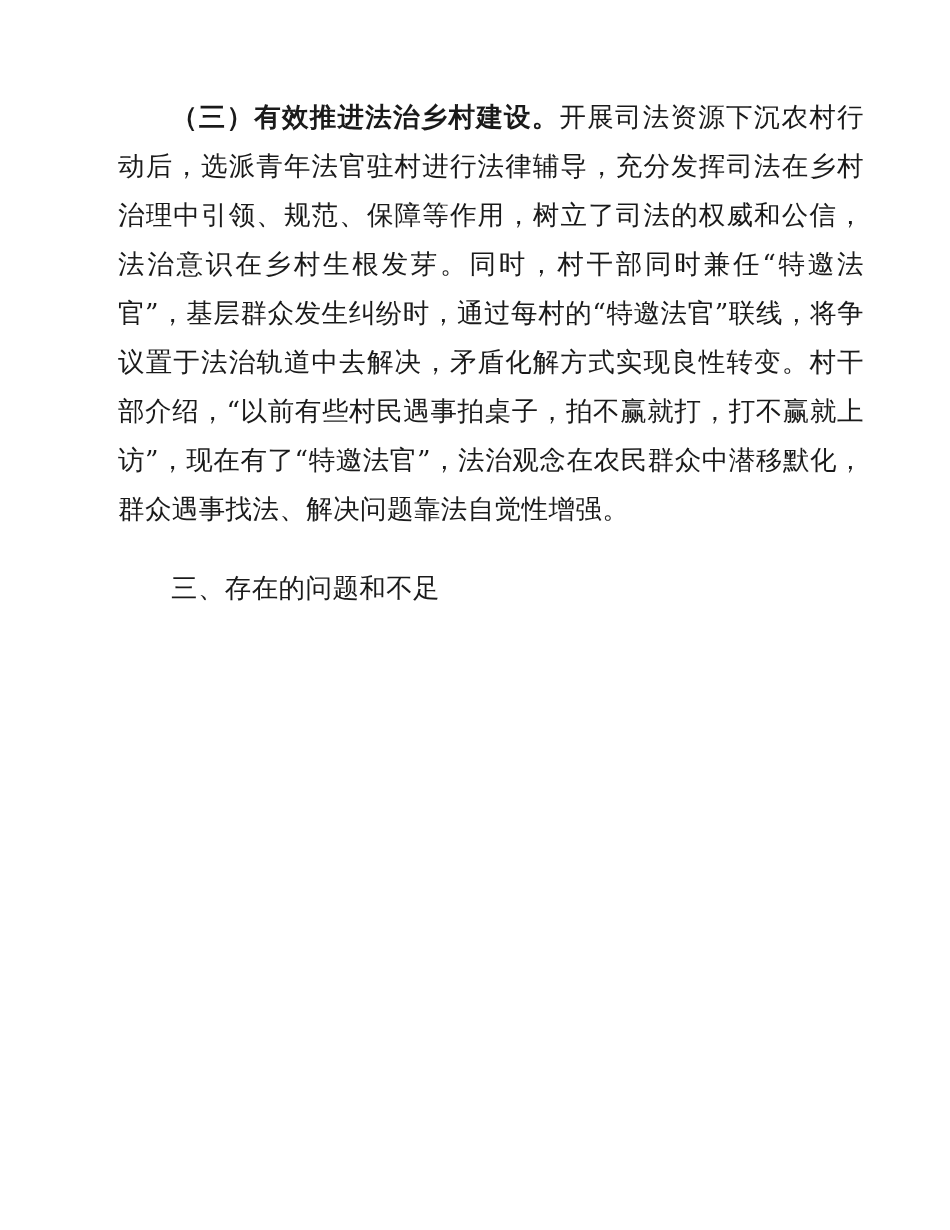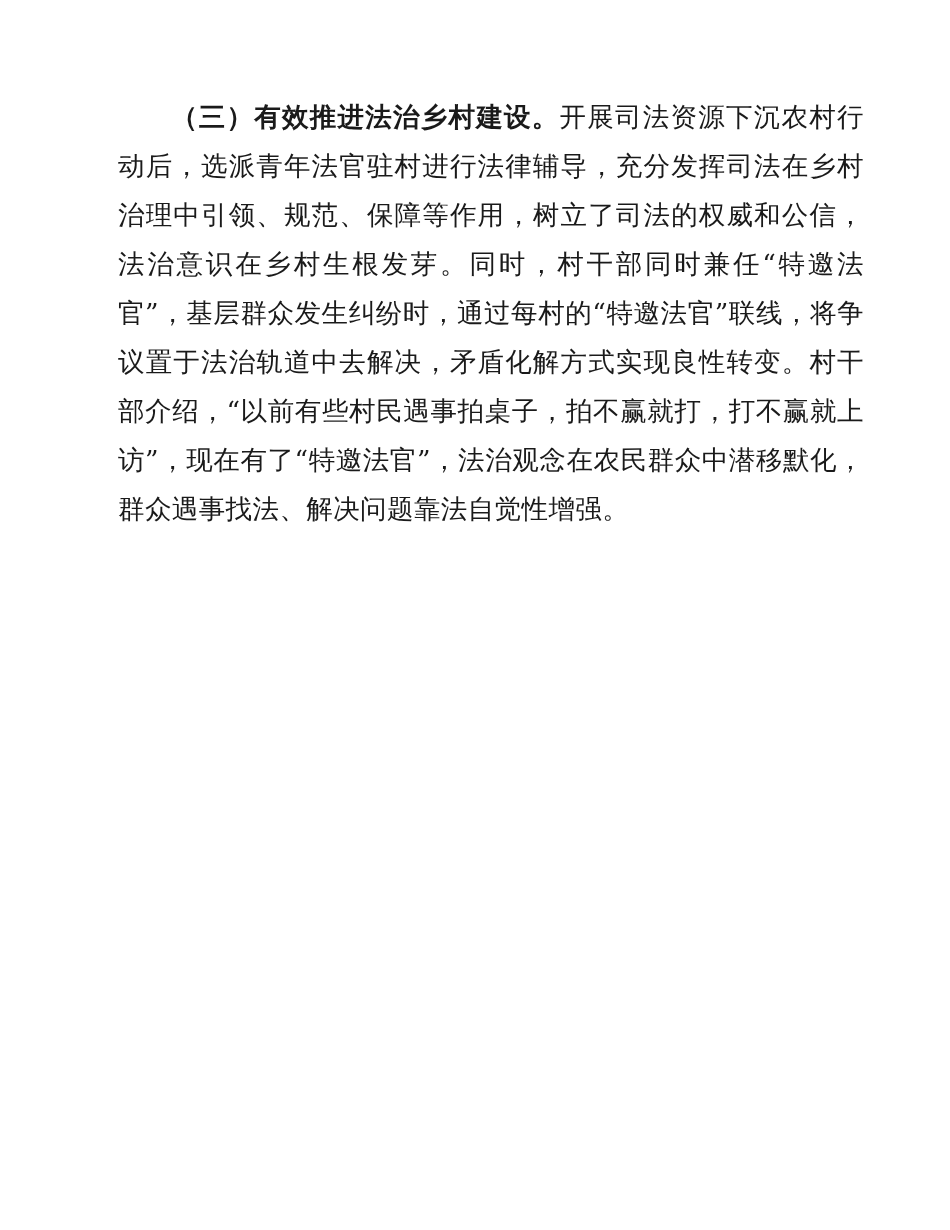--- a/index.html
+++ b/index.html
@@ -47,18 +47,19 @@
 </head>
 <body>
 
 <div class="page">
   <div class="doc-body">
 
     <p class="para"><span class="lead-bold">（三）有效推进法治乡村建设。</span><span>开展司法资源下沉农村行动后，选派青年法官驻村进行法律辅导，充分发挥司法在乡村治理中引领、规范、保障等作用，树立了司法的权威和公信，法治意识在乡村生根发芽。同时，村干部同时兼任“特邀法官”，基层群众发生纠纷时，通过每村的“特邀法官”联线，将争议置于法治轨道中去解决，矛盾化解方式实现良性转变。村干部介绍，“以前有些村民遇事拍桌子，拍不赢就打，打不赢就上访”，现在有了“特邀法官”，法治观念在农民群众中潜移默化，群众遇事找法、解决问题靠法自觉性增强。</span></p>
 
     <div class="spacer-md"></div>
 
+    <p class="heading-para">三、存在的问题和不足</p>
 
     <div class="spacer-md"></div>
 
 
   </div>
 </div>
 
 </body></html>

